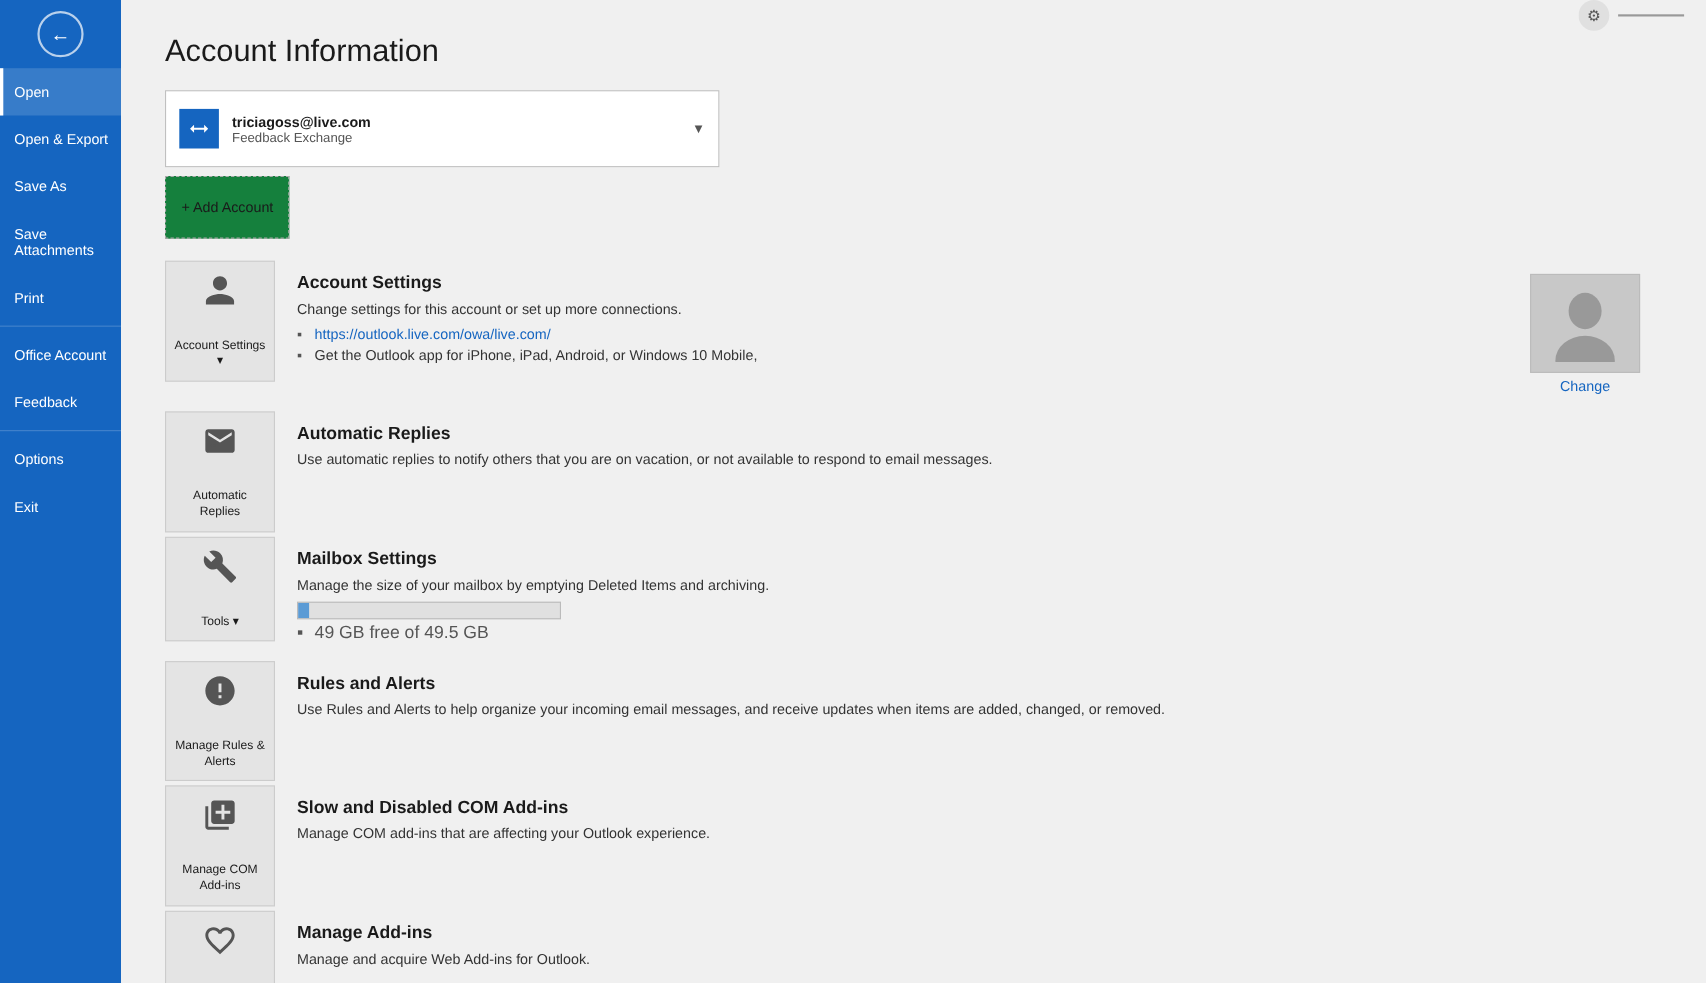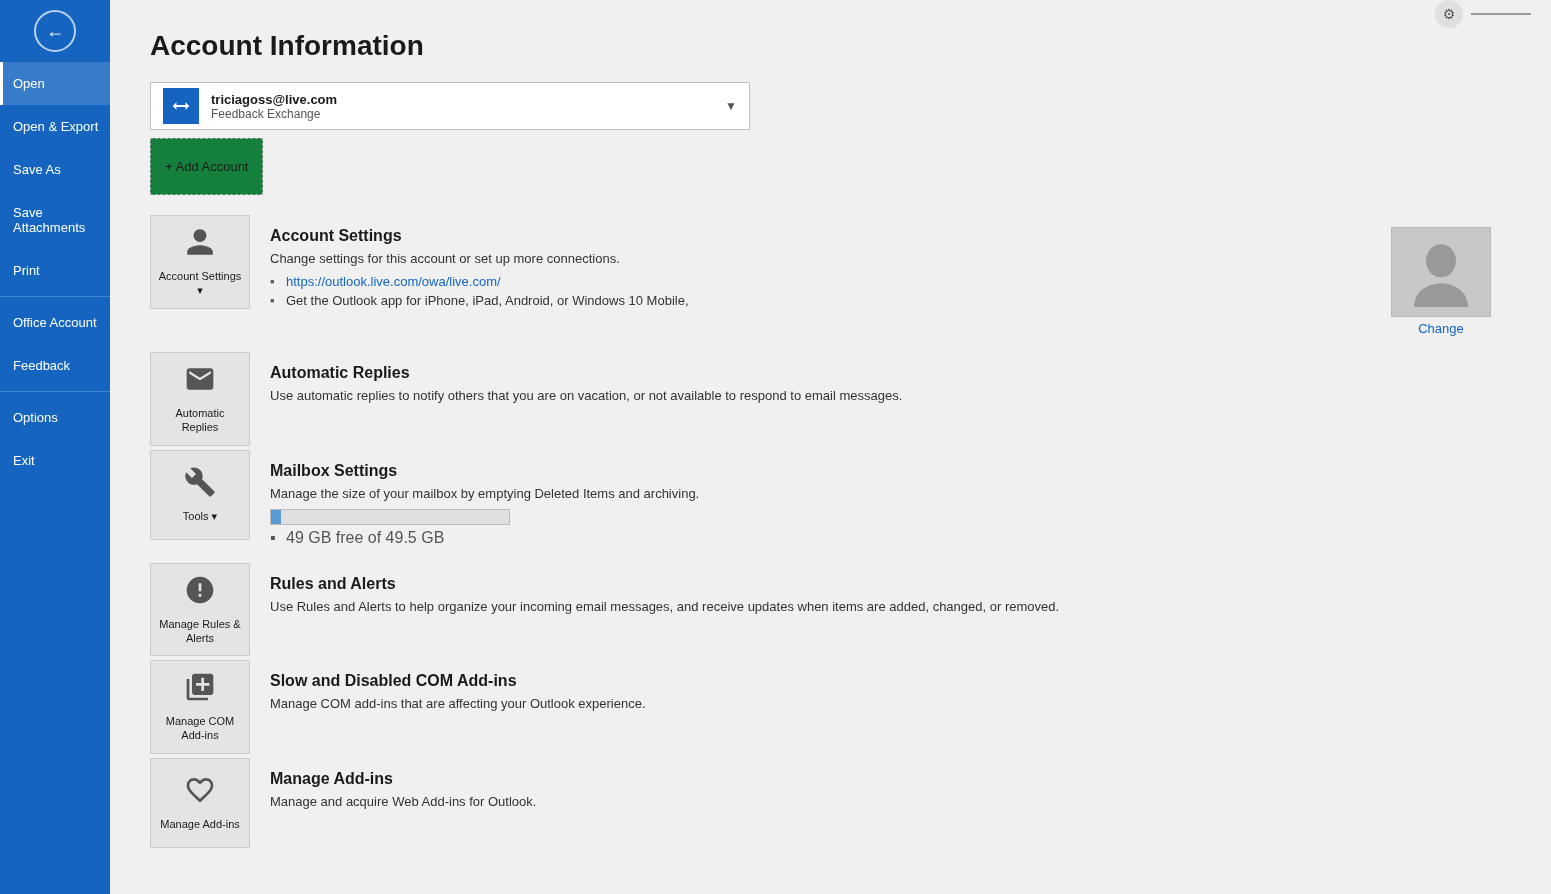--- a/index.html
+++ b/index.html
@@ -49,39 +49,39 @@
     
     .main {
       flex: 1;
       background: #f0f0f0;
       padding: 30px 40px;
       overflow-y: auto;
     }
 
     .page-title {
       font-size: 28px;
-      font-weight: 700;
+      font-weight: 400;
       color: #1a1a1a;
       margin-bottom: 20px;
     }
 
     
     .account-dropdown-wrapper {
       display: flex;
       flex-direction: column;
       gap: 8px;
       margin-bottom: 20px;
     }
     .account-dropdown {
-      width: 600px;
+      width: 504px;
       border: 1px solid #c0c0c0;
       background: white;
       display: flex;
       align-items: center;
-      padding: 5px 12px;
+      padding: 16px 12px;
       cursor: pointer;
       position: relative;
     }
     .account-icon {
       width: 36px;
       height: 36px;
       background: #1565c0;
       display: flex;
       align-items: center;
       justify-content: center;
@@ -139,20 +139,21 @@
       min-height: 90px;
       background: #e4e4e4;
       border: 1px solid #ccc;
       display: flex;
       flex-direction: column;
       align-items: center;
       justify-content: center;
       cursor: pointer;
       padding: 10px 6px;
       flex-shrink: 0;
+      gap: 16px;
     }
     .section-btn .icon-area {
       font-size: 26px;
       color: #555;
       margin-bottom: 4px;
     }
     .section-btn .btn-label {
       font-size: 11px;
       color: #1a1a1a;
       text-align: center;

